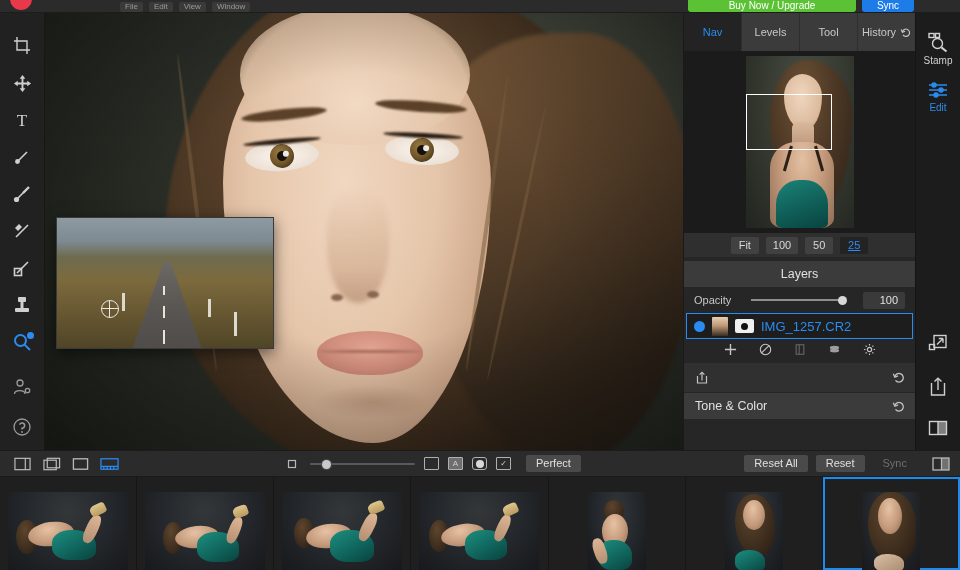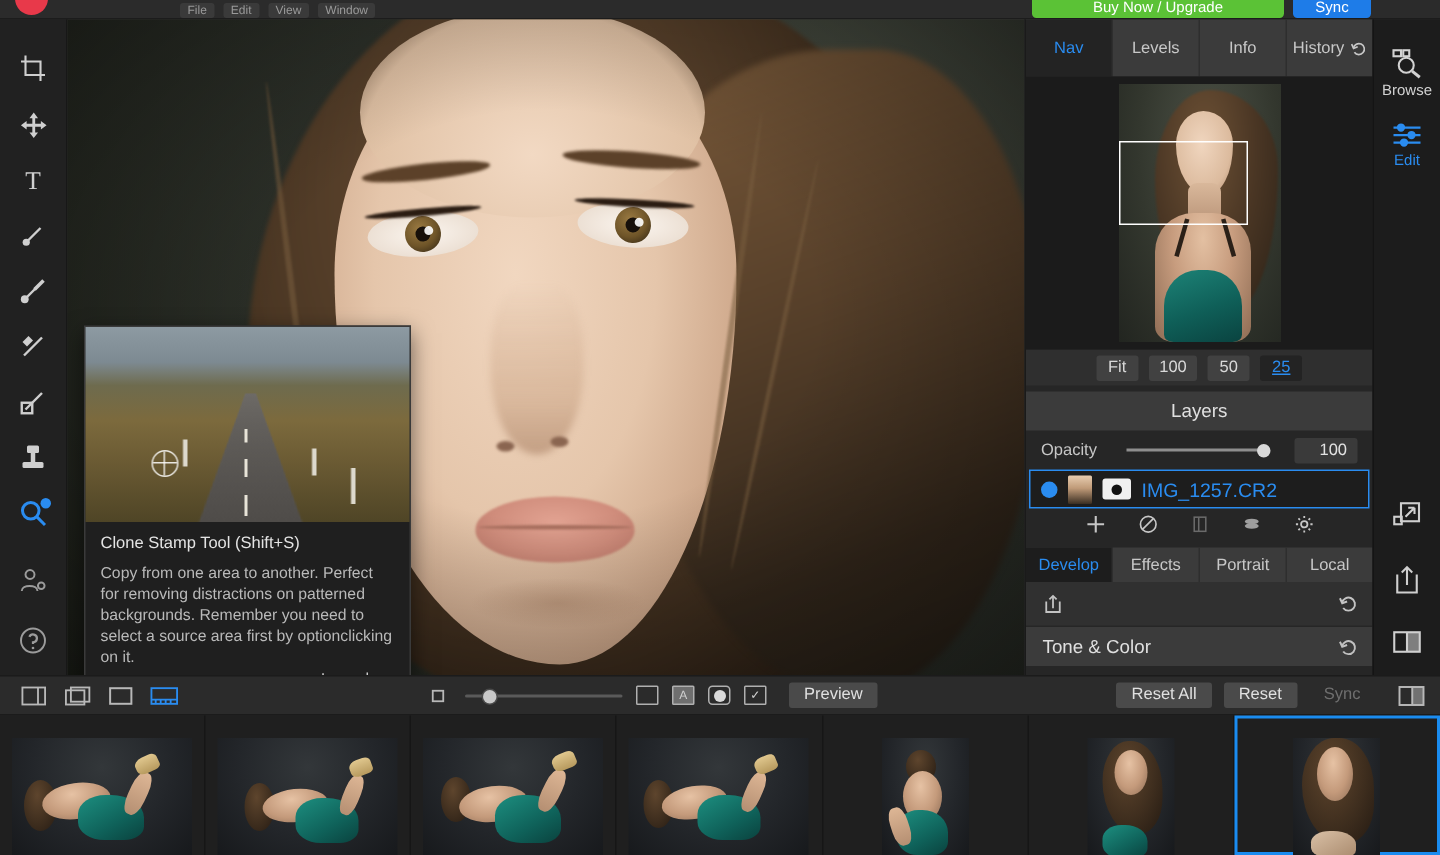--- a/index.html
+++ b/index.html
@@ -525,39 +525,34 @@
         <div class="tt-dash" style="top:52%;height:9px"></div>
         <div class="tt-dash" style="top:68%;height:12px"></div>
         <div class="tt-dash" style="top:86%;height:14px"></div>
         <div class="tt-post" style="left:30%;top:58%"></div>
         <div class="tt-post" style="left:70%;top:62%"></div>
         <div class="tt-post" style="left:82%;top:72%;height:24px"></div>
         <div class="tt-circle"></div>
         <div class="tt-crosshair" style="left:52px;top:83px;width:1px;height:16px"></div>
         <div class="tt-crosshair" style="left:45px;top:90px;width:16px;height:1px"></div>
       </div>
-      <div class="tooltip-body">
-        <div class="tooltip-title">Clone Stamp Tool (Shift+S)</div>
-        <div class="tooltip-text">Copy from one area to another. Perfect for removing distractions on patterned backgrounds. Remember you need to select a source area first by optionclicking on it.</div>
-        <span class="tooltip-link">Learn how</span>
-      </div>
     </div>
   </div>
 
   <div class="rightpanel">
 
     <div class="tabrow">
       <div class="tab active">
         <span>Nav</span>
       </div>
       <div class="tab">
         <span>Levels</span>
       </div>
       <div class="tab">
-        <span>Info</span>
+        <span>Tool</span>
       </div>
       <div class="tab">
         <span>History</span>
         <svg width="11" height="11" viewBox="0 0 12 12" fill="none" stroke="currentColor" stroke-width="1.2">
           <path d="M2.5 5.5 A4 4 0 1 1 3.2 8.6"></path>
             <path d="M1.2 2.6 L2.6 5.7 L5.6 4.6"></path>
         </svg>
       </div>
     </div>
 
@@ -627,26 +622,20 @@
         </svg>
       </span>
       <span>
         <svg width="13" height="13" viewBox="0 0 14 14" fill="none" stroke="currentColor" stroke-width="1.3">
           <circle cx="7" cy="7" r="2.3"></circle>
           <path d="M7 1 V2.6 M7 11.4 V13 M1 7 H2.6 M11.4 7 H13 M2.8 2.8 L3.9 3.9 M10.1 10.1 L11.2 11.2 M11.2 2.8 L10.1 3.9 M3.9 10.1 L2.8 11.2"></path>
         </svg>
       </span>
     </div>
 
-    <div class="subtabs">
-      <div class="subtab active">Develop</div>
-      <div class="subtab">Effects</div>
-      <div class="subtab">Portrait</div>
-      <div class="subtab">Local</div>
-    </div>
 
     <div class="preset-row">
       <svg width="14" height="14" viewBox="0 0 14 14" fill="none" stroke="currentColor" stroke-width="1.2">
         <path d="M2.5 5 V12 H11.5 V5"></path>
           <path d="M7 9.5 V1.5"></path>
           <path d="M4.6 3.6 L7 1.3 L9.4 3.6"></path>
       </svg>
       <svg class="revert" width="13" height="13" viewBox="0 0 12 12" fill="none" stroke="currentColor" stroke-width="1.2">
         <path d="M2.5 5.5 A4 4 0 1 1 3.2 8.6"></path>
           <path d="M1.2 2.6 L2.6 5.7 L5.6 4.6"></path>
@@ -663,21 +652,21 @@
   </div>
 
   <div class="iconrail">
     <div class="rail-item">
       <svg width="22" height="22" viewBox="0 0 22 22" fill="none" stroke="currentColor" stroke-width="1.4">
         <rect x="2" y="2.5" width="5" height="4"></rect>
           <rect x="8.5" y="2.5" width="4" height="4"></rect>
         <circle cx="10.5" cy="12.5" r="5"></circle>
           <path d="M14.4 16.4 L19.5 20.5" stroke-width="2"></path>
       </svg>
-      <span class="rlabel">Browse</span>
+      <span class="rlabel">Stamp</span>
     </div>
     <div class="rail-item active">
       <svg width="22" height="20" viewBox="0 0 22 20" fill="none" stroke="currentColor" stroke-width="1.5">
         <path d="M2 5 H20 M2 10 H20 M2 15 H20"></path>
         <circle cx="7" cy="5" r="2" fill="currentColor"></circle>
           <circle cx="14" cy="10" r="2" fill="currentColor"></circle>
           <circle cx="9" cy="15" r="2" fill="currentColor"></circle>
       </svg>
       <span class="rlabel">Edit</span>
     </div>
@@ -747,21 +736,21 @@
         <i class="slider-knob" style="left:12px;"></i>
       </span>
       <span class="boxicon"></span>
       <span class="boxicon" style="background:#6f6f6f;">A</span>
       <span class="boxicon" style="border-radius:3px;">
         <svg width="10" height="10" viewBox="0 0 10 10">
             <circle cx="5" cy="5" r="4" fill="#d9d9d9"></circle>
           </svg>
       </span>
       <span class="boxicon">✓</span>
-      <span class="chip-btn" style="margin-left:6px;">Preview</span>
+      <span class="chip-btn" style="margin-left:6px;">Perfect</span>
     </div>
 
     <div class="bb-right">
       <span class="chip-btn">Reset All</span>
       <span class="chip-btn">Reset</span>
       <span class="chip-btn dim">Sync</span>
       <span class="icon-btn" style="margin-left:6px;">
         <svg width="18" height="14" viewBox="0 0 18 14" fill="none" stroke="currentColor" stroke-width="1.3">
           <rect x="1" y="1" width="16" height="12"></rect>
             <path d="M9.5 1 V13"></path>

